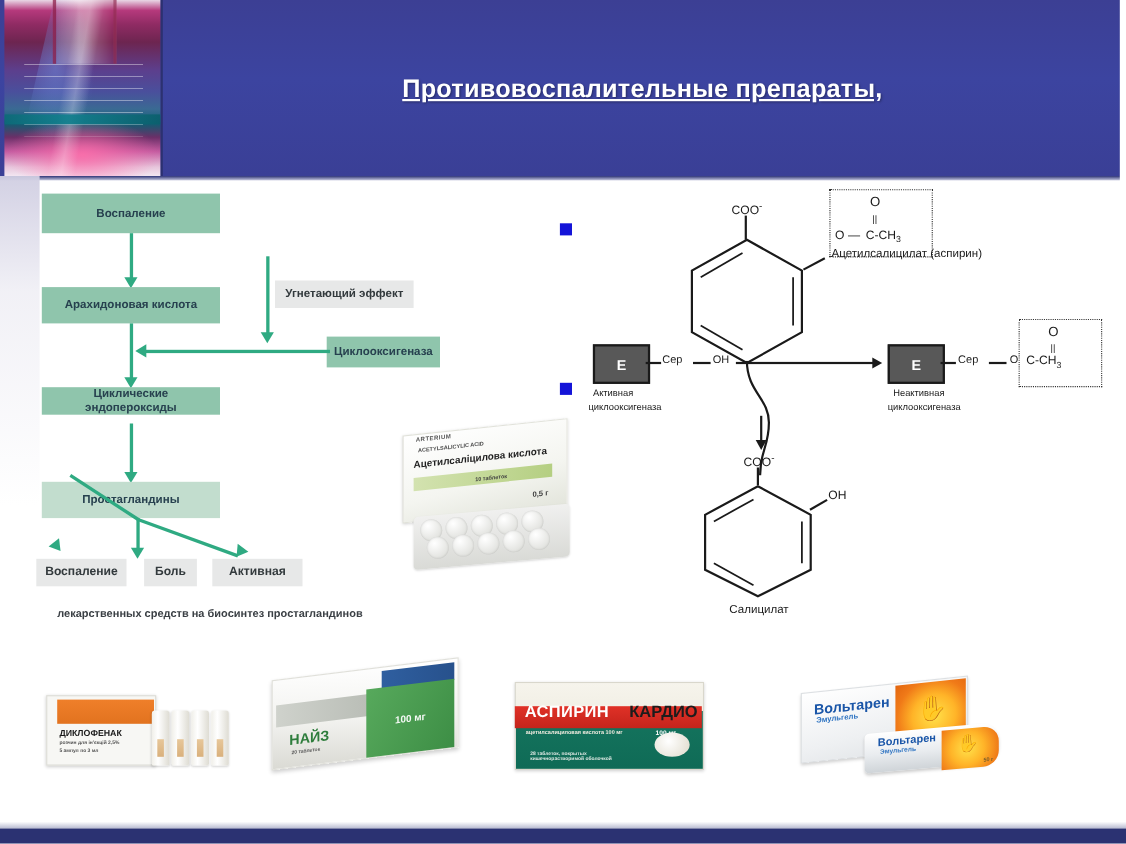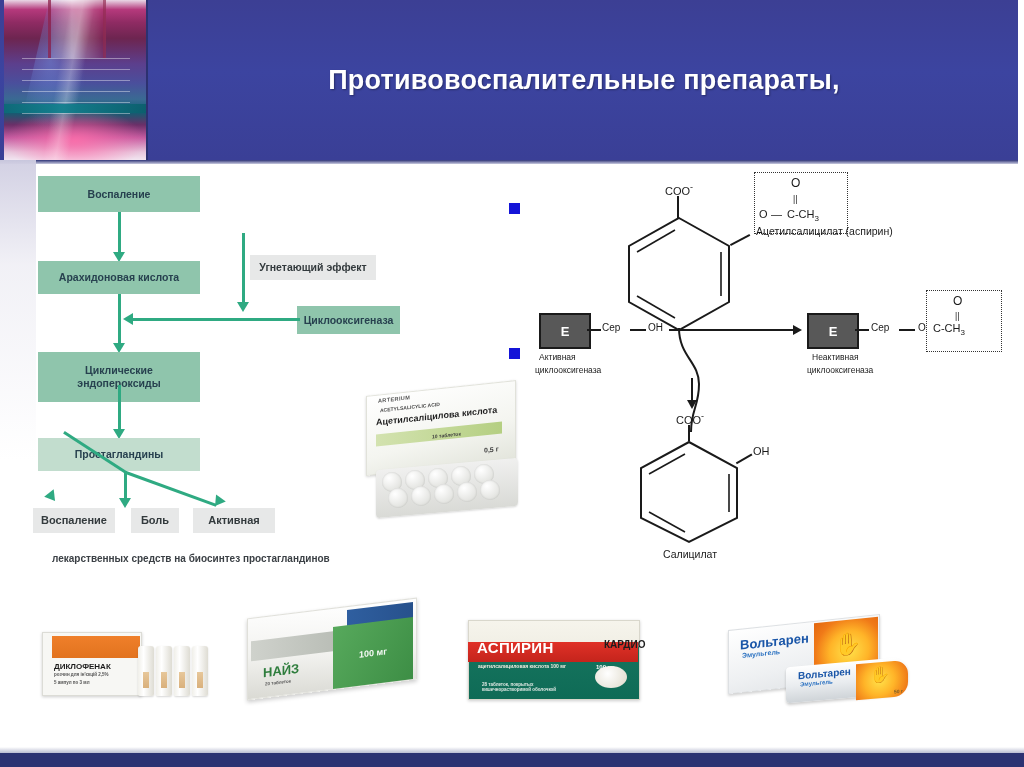--- a/index.html
+++ b/index.html
@@ -91,26 +91,27 @@
     position: absolute;
     left: 150px; top: 0;
     width: 868px; height: 160px;
     display: flex;
     flex-direction: column;
     align-items: center;
     justify-content: center;
   }
   .title-line {
     color: #ffffff;
-    font-size: 27px;
+    font-size: 23px;
     font-weight: bold;
     line-height: 30px;
     text-align: center;
     letter-spacing: .2px;
     text-shadow: 1px 1px 2px rgba(0,0,0,.35);
+    text-decoration: underline;
   }
 
   
   #left-edge {
     position: absolute;
     left: 0; top: 160px;
     width: 36px; height: 300px;
     background: linear-gradient(180deg, rgba(208,206,226,.95) 0%, rgba(232,231,240,.6) 35%, rgba(255,255,255,0) 100%);
   }
 
@@ -386,21 +387,21 @@
   <div class="fc-box fc-green" style="left:38px; top:101px; width:162px; height:33px;">Арахидоновая кислота</div>
 
   <div class="fc-box fc-gray" style="left:250px; top:95px; width:126px; height:25px;">Угнетающий эффект</div>
   <div class="fc-line fc-vline" style="left:118px; top:134px; height:53px;"></div>
   <div class="fc-arrow-d" style="left:113px; top:183px;"></div>
 
   <div class="fc-box fc-green" style="left:297px; top:146px; width:103px; height:28px;">Циклооксигеназа</div>
   <div class="fc-line fc-hline" style="left:132px; top:158px; width:168px;"></div>
   <div class="fc-arrow-l" style="left:123px; top:153px;"></div>
 
-  <div class="fc-box fc-green" style="left:38px; top:192px; width:162px; height:50px;">Циклические эндопероксиды</div>
+  <div class="fc-box fc-green" style="left:38px; top:192px; width:162px; height:25px;">Циклические эндопероксиды</div>
   <div class="fc-line fc-vline" style="left:118px; top:225px; height:48px;"></div>
   <div class="fc-arrow-d" style="left:113px; top:269px;"></div>
 
   <div class="fc-box fc-green-l" style="left:38px; top:278px; width:162px; height:33px;">Простагландины</div>
 
   <div class="fc-line" style="left:52px; top:311px; width:74px; height:3px; transform:rotate(33deg); transform-origin:right center;"></div>
   <div class="fc-arrow-d" style="left:46px; top:332px; transform:rotate(-38deg);"></div>
 
   <div class="fc-line fc-vline" style="left:124px; top:311px; height:32px;"></div>
   <div class="fc-arrow-d" style="left:119px; top:338px;"></div>
@@ -535,21 +536,21 @@
   <div class="greenside"></div>
   <div class="prod-label" style="left:16px; top:63px; font-size:13px; color:#2e7d3c; transform:skewY(-7deg);">НАЙЗ</div>
   <div class="prod-label" style="left:112px; top:48px; font-size:9px; color:#ffffff; transform:skewY(-7deg) rotate(0deg); opacity:.95;">100 мг</div>
   <div class="prod-label" style="left:18px; top:80px; font-size:4.5px; color:#5a5a5a; transform:skewY(-7deg);">20 таблеток</div>
 </div>
 
 <div class="product" id="prod-cardio">
   <div class="box"></div>
   <div class="redband"></div>
   <div class="prod-label" style="left:9px; top:19px; font-size:15px; color:#ffffff; letter-spacing:.3px;">АСПИРИН</div>
-  <div class="prod-label" style="left:104px; top:19px; font-size:10px; color:#1c1c1c;margin-left:32px;">КАРДИО</div>
+  <div class="prod-label" style="left:104px; top:19px; font-size:15px; color:#1c1c1c;">КАРДИО</div>
   <div class="prod-label" style="left:10px; top:43px; font-size:5px; color:#f1ece0;">ацетилсалициловая кислота 100 мг</div>
   <div class="prod-label" style="left:128px; top:44px; font-size:6px; color:#ffffff;">100 мг</div>
   <div class="pillimg"></div>
   <div class="prod-label" style="left:14px; top:62px; font-size:4.5px; color:#dfe9e4; max-width:100px; white-space:normal;">28 таблеток, покрытых кишечнорастворимой оболочкой</div>
 </div>
 
 <div class="product" id="prod-volt">
   <div class="box"></div>
   <div class="sun"></div>
   <div class="prod-label" style="left:12px; top:16px; font-size:13px; color:#1a56a8; transform:skewY(-6deg);">Вольтарен</div>

